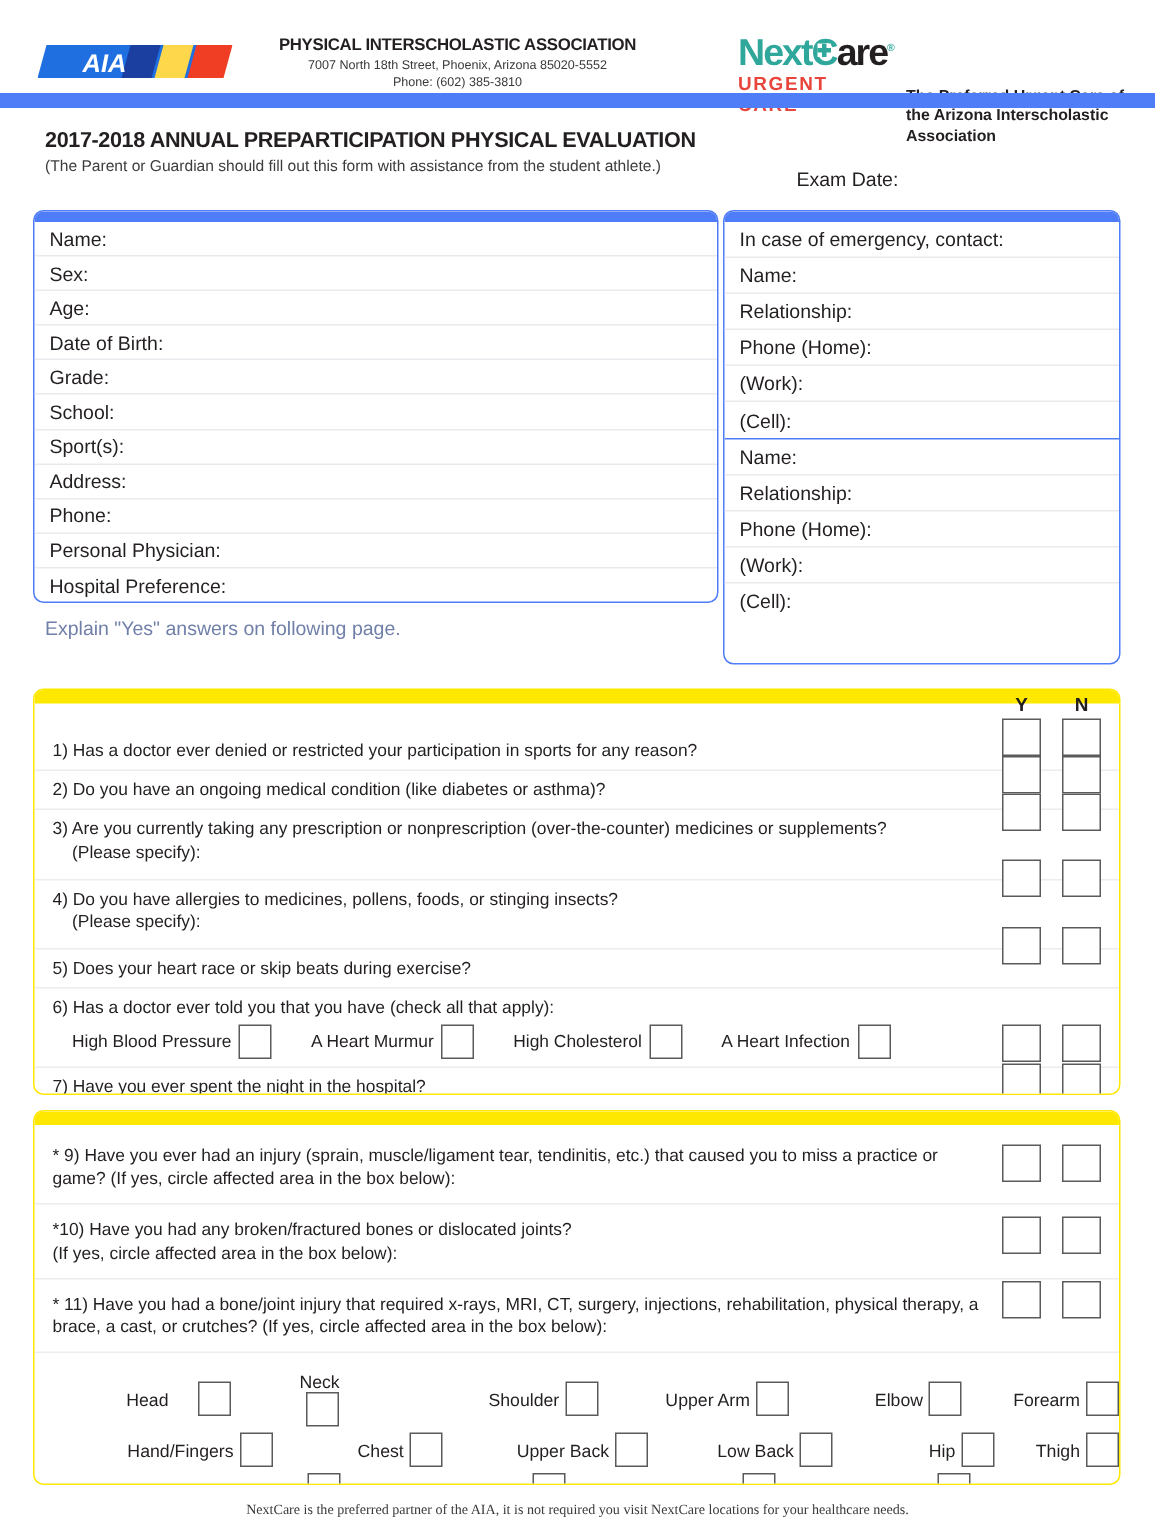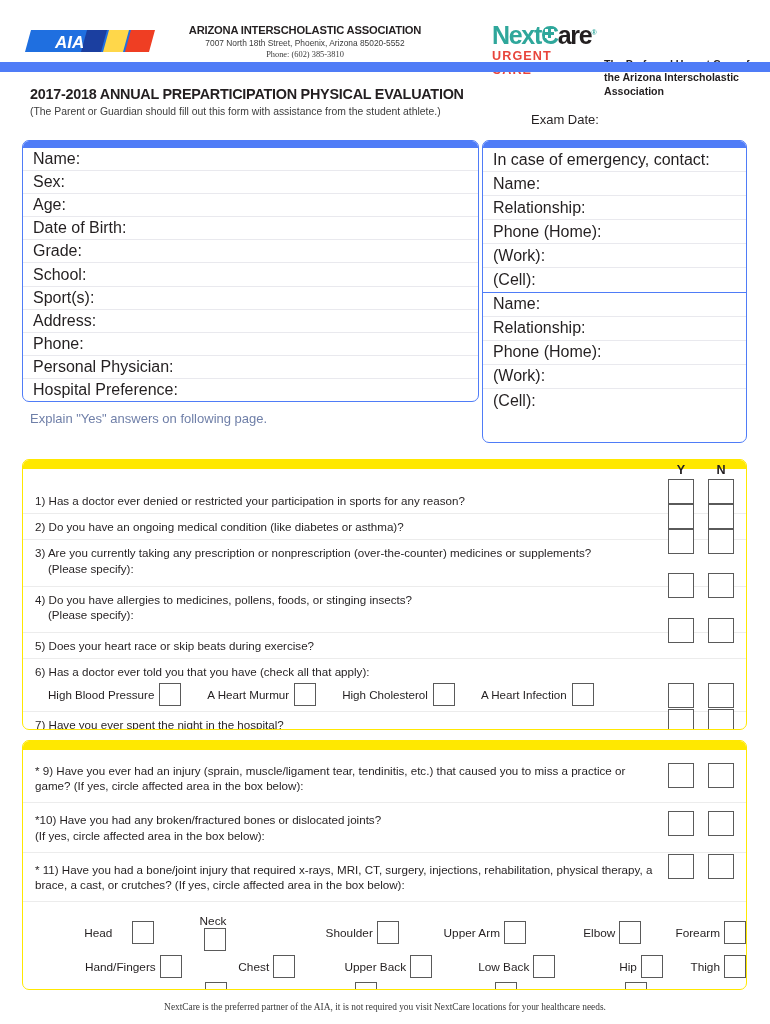--- a/index.html
+++ b/index.html
@@ -15,21 +15,21 @@
 
   
   #header { position:relative; height:62px; }
   #aia-logo { position:absolute; left:25px; top:26px; width:130px; height:30px; }
   #aia-org-block { position:absolute; left:160px; top:24px; width:290px; text-align:center; }
   #aia-org-name {
     font-size:11.2px; font-weight:bold; letter-spacing:-0.2px;
     color:#231f20; line-height:13px; white-space:nowrap;
   }
   #aia-address { font-size:8.4px; color:#3b3b3b; line-height:11px; margin-top:1px; }
-  #aia-phone   { font-size:8.4px; color:#3b3b3b; line-height:11px;font-family:Liberation Serif, serif; }
+  #aia-phone   { font-size:8.4px; color:#3b3b3b; line-height:11px; }
 
   #nextcare-logo { position:absolute; left:492px; top:20px; width:104px; }
   #nc-word { font-size:25px; font-weight:bold; line-height:25px; letter-spacing:-1.3px; }
   #nc-next { color:#2fa79b; }
   #nc-c    { color:#2fa79b; position:relative; display:inline-block; }
   #nc-plus {
     position:absolute; left:4px; top:6px; width:9px; height:9px;
     background:#ffffff;
   }
   #nc-plus::before, #nc-plus::after {
@@ -62,21 +62,21 @@
     position:absolute;
     border:1.6px solid #4f7cf7;
     border-radius:7px;
     background:#ffffff;
     overflow:hidden;
   }
   .panel-bar { height:7px; background:#4f7cf7; }
   .panel-row {
     border-bottom:1px solid #e9e9ee;
     padding:0 0 0 10px;
-    font-size:16px;
+    font-size:13px;
     color:#231f20;
     display:flex; align-items:center;
   }
   .panel-row:last-child { border-bottom:none; }
 
   #student-panel { left:22px; top:140px; width:457px; height:262px; }
   #student-panel .panel-row { height:23.1px; }
 
   #emergency-panel { left:482px; top:140px; width:265px; height:303px; }
   #emergency-panel .panel-row { height:24.1px; }
@@ -167,21 +167,21 @@
 
   <svg id="aia-logo" viewBox="0 0 130 30">
     <polygon points="6,4 118,4 112,26 0,26" fill="#1f6fe0"></polygon>
     <polygon points="62,4 82,4 76,26 56,26" fill="#1b3fa0"></polygon>
     <polygon points="84,4 104,4 98,26 78,26" fill="#ffd74a"></polygon>
     <polygon points="106,4 130,4 124,26 100,26" fill="#ef3e23"></polygon>
     <text x="30" y="22" font-family="Liberation Sans, sans-serif" font-size="17" font-weight="bold" fill="#ffffff" font-style="italic">AIA</text>
   </svg>
 
   <div id="aia-org-block">
-    <div id="aia-org-name">ARIZONA INTERSCHOLASTIC ASSOCIATION</div>
+    <div id="aia-org-name">PHYSICAL INTERSCHOLASTIC ASSOCIATION</div>
     <div id="aia-address">7007 North 18th Street, Phoenix, Arizona 85020-5552</div>
     <div id="aia-phone">Phone: (602) 385-3810</div>
   </div>
 
   <div id="nextcare-logo">
     <div id="nc-word"><span id="nc-next">Next</span><span id="nc-c"><span>C</span><span id="nc-plus"></span></span><span>are</span><span id="nc-reg">®</span></div>
     <div id="nc-urgent">URGENT CARE</div>
   </div>
 
   <div id="nextcare-tagline">The Preferred Urgent Care of the Arizona Interscholastic Association</div>

